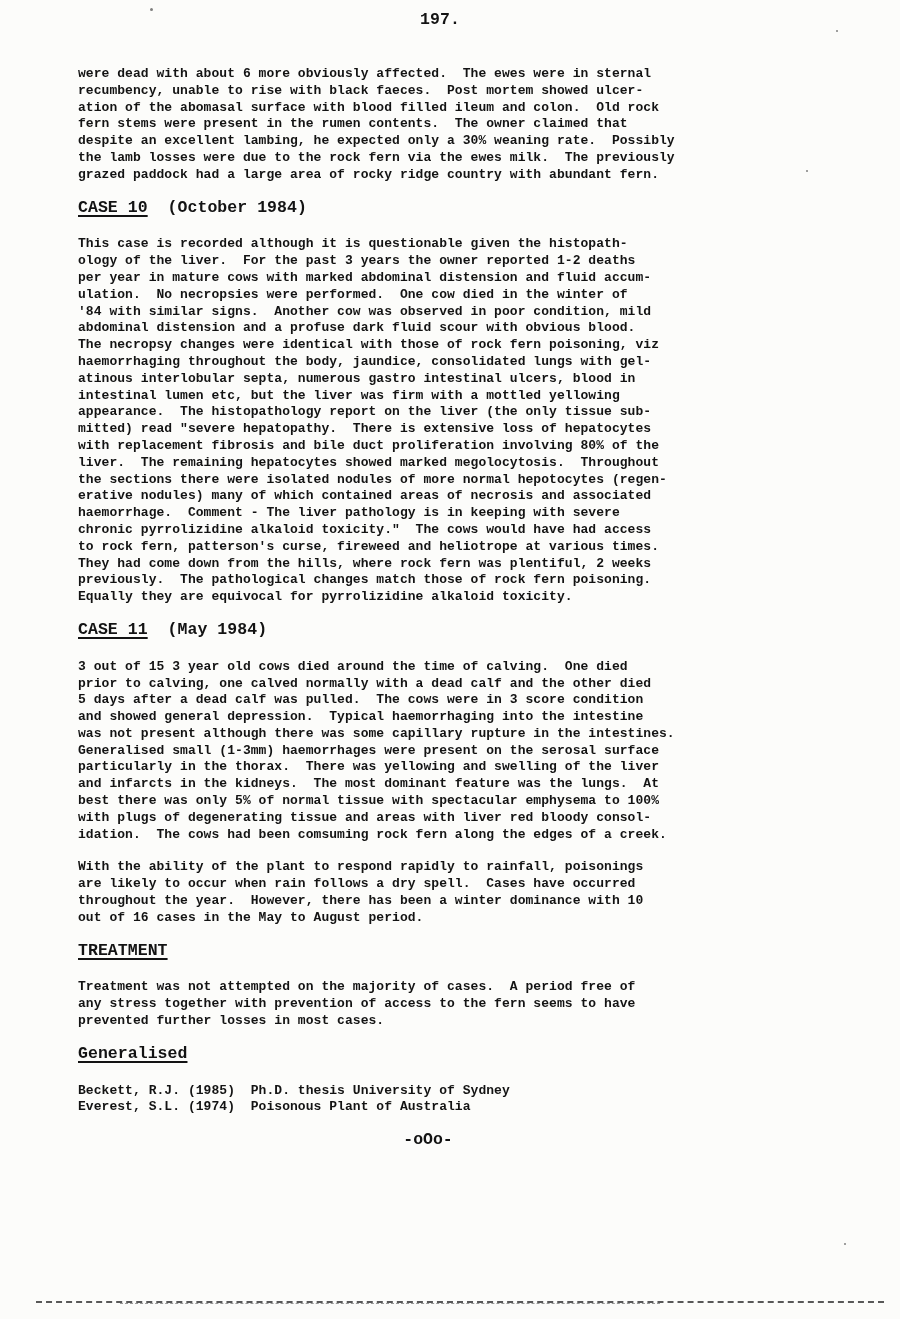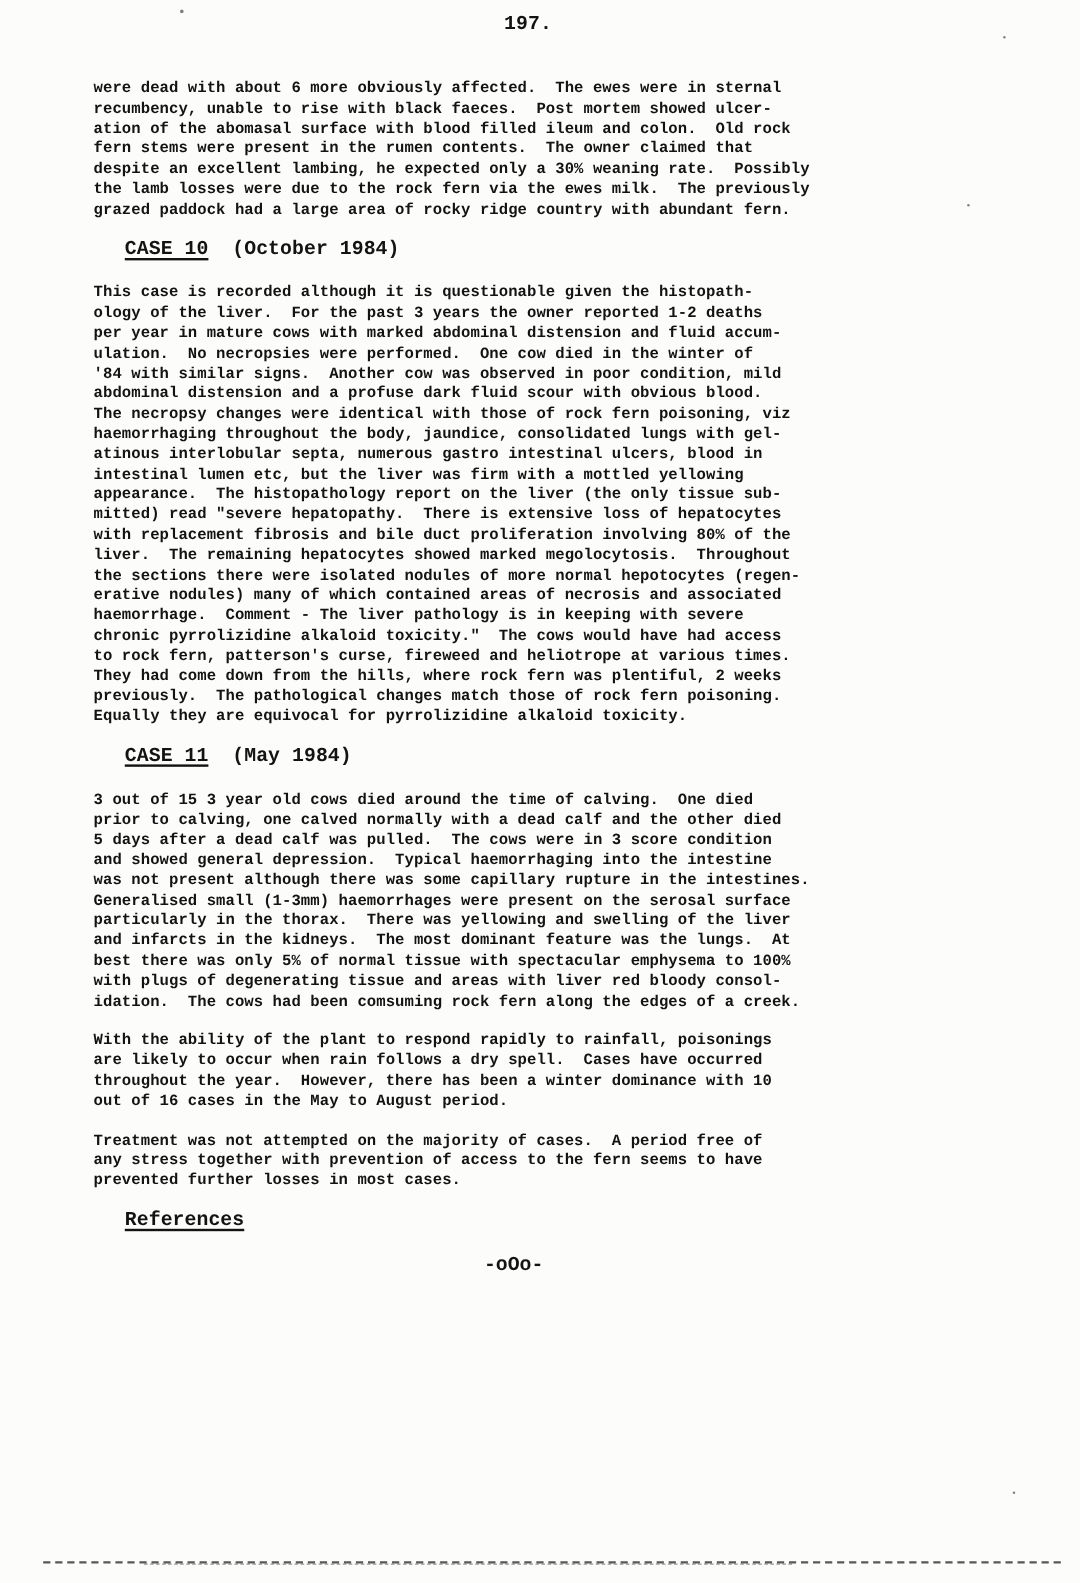--- a/index.html
+++ b/index.html
@@ -45,21 +45,20 @@
     font-size: 16.5px;
     line-height: 16.8px;
     font-weight: 700;
     white-space: pre;
     letter-spacing: 0.05px;
   }
   .doc h2.doc-head .u {
     text-decoration: underline;
     text-decoration-thickness: 2px;
     text-underline-offset: 3px;
-    margin-left: 26px;
   }
   .closing {
     margin-top: 14px;
     width: 700px;
     text-align: center;
     font-size: 16.5px;
     line-height: 16.8px;
   }
   .scan-line {
     position: absolute;
@@ -134,24 +133,27 @@
 Generalised small (1-3mm) haemorrhages were present on the serosal surface
 particularly in the thorax.  There was yellowing and swelling of the liver
 and infarcts in the kidneys.  The most dominant feature was the lungs.  At
 best there was only 5% of normal tissue with spectacular emphysema to 100%
 with plugs of degenerating tissue and areas with liver red bloody consol-
 idation.  The cows had been comsuming rock fern along the edges of a creek.</p>
       <p class="doc-par">With the ability of the plant to respond rapidly to rainfall, poisonings
 are likely to occur when rain follows a dry spell.  Cases have occurred
 throughout the year.  However, there has been a winter dominance with 10
 out of 16 cases in the May to August period.</p>
+      <h2 class="doc-head"><span class="u">TREATMENT</span><span></span></h2>
       <p class="doc-par">Treatment was not attempted on the majority of cases.  A period free of
 any stress together with prevention of access to the fern seems to have
 prevented further losses in most cases.</p>
-      <h2 class="doc-head"><span class="u">References</span><span></span></h2>
+      <h2 class="doc-head"><span class="u">Generalised</span><span></span></h2>
+      <p class="doc-par">Beckett, R.J. (1985)  Ph.D. thesis University of Sydney
+Everest, S.L. (1974)  Poisonous Plant of Australia</p>
       <div class="closing">-oOo-</div>
   </main>
 
   <div class="speck" style="left:150px; top:8px;"></div>
   <div class="speck" style="left:836px; top:30px; width:2px; height:2px;"></div>
   <div class="speck" style="left:806px; top:170px; width:2px; height:2px;"></div>
   <div class="speck" style="left:844px; top:1243px; width:2px; height:2px;"></div>
 
   <div class="scan-line"></div>
   <div class="scan-line-2"></div>

